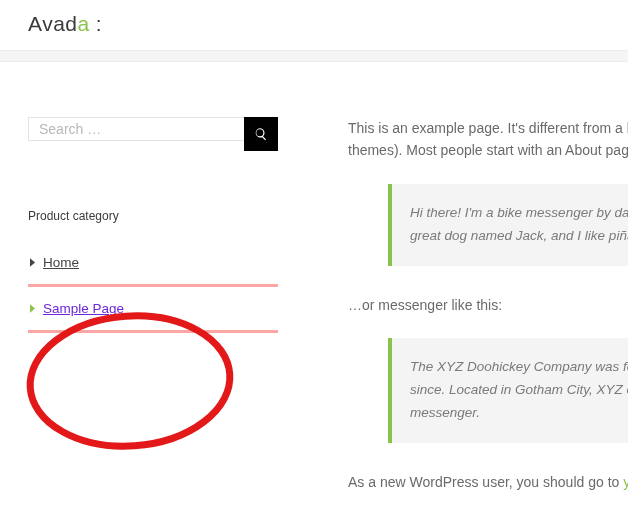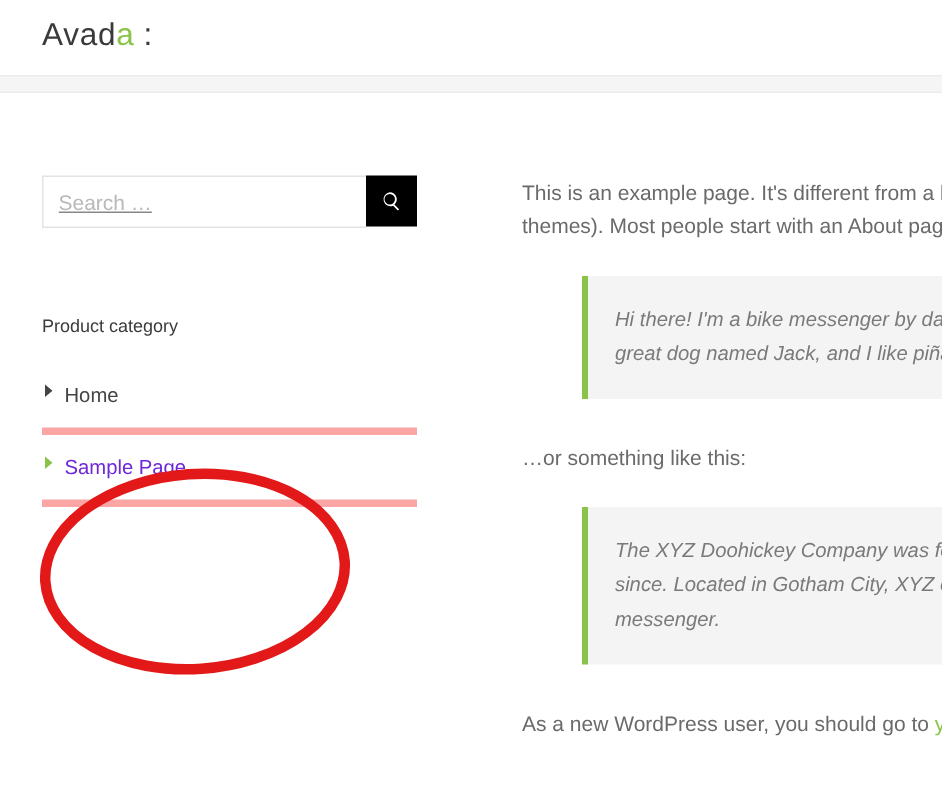--- a/index.html
+++ b/index.html
@@ -55,22 +55,21 @@
     width: 100%;
   }
   .search-input {
     flex: 1;
     border: 1px solid #e3e3e3;
     border-right: none;
     padding: 8px 10px;
     font-size: 14px;
     color: #888;
     outline: none;
-    height: 35px;
-    text-decoration: underline;
+    height: 24px;
   }
   .search-input::placeholder { color: #b9b9b9; }
   .search-btn {
     width: 34px;
     height: 34px;
     background: #000;
     border: none;
     display: flex;
     align-items: center;
     justify-content: center;
@@ -82,26 +81,28 @@
     font-size: 12px;
     color: #3b3b3b;
     font-weight: 400;
     margin-top: 58px;
     margin-bottom: 18px;
   }
 
   .nav-list { list-style: none; }
   .nav-item {
     display: flex;
+    align-items: center;
     gap: 8px;
     padding: 14px 2px;
-    border-bottom: 5px solid #fca5a5;
+    border-bottom: 3px solid #fca5a5;
     font-size: 13.5px;
     color: #444;
     cursor: pointer;
+    text-decoration: underline;
   }
   .nav-item.active { color: #6d28d9; }
   .nav-item .chev svg { width: 5px; height: 9px; display: block; }
   .nav-item:not(.active) .chev svg { fill: #444; }
   .nav-item.active .chev svg { fill: #8bc34a; }
 
   
   .content {
     flex: 1;
     min-width: 0;
@@ -196,21 +197,21 @@
     <p>
       <span class="muted-break">This is an example page. It's different from a blo</span>
       <span class="muted-break">themes). Most people start with an About page t</span>
     </p>
 
     <blockquote>
       <span>Hi there! I'm a bike messenger by day</span>
       <span>great dog named Jack, and I like piña</span>
     </blockquote>
 
-    <p>…or something like this:</p>
+    <p>…or messenger like this:</p>
 
     <blockquote>
       <span>The XYZ Doohickey Company was fou</span>
       <span>since. Located in Gotham City, XYZ em</span>
       <span>messenger.</span>
     </blockquote>
 
     <p>
       <span>As a new WordPress user, you should go to </span><a href="#">your</a>
     </p>

